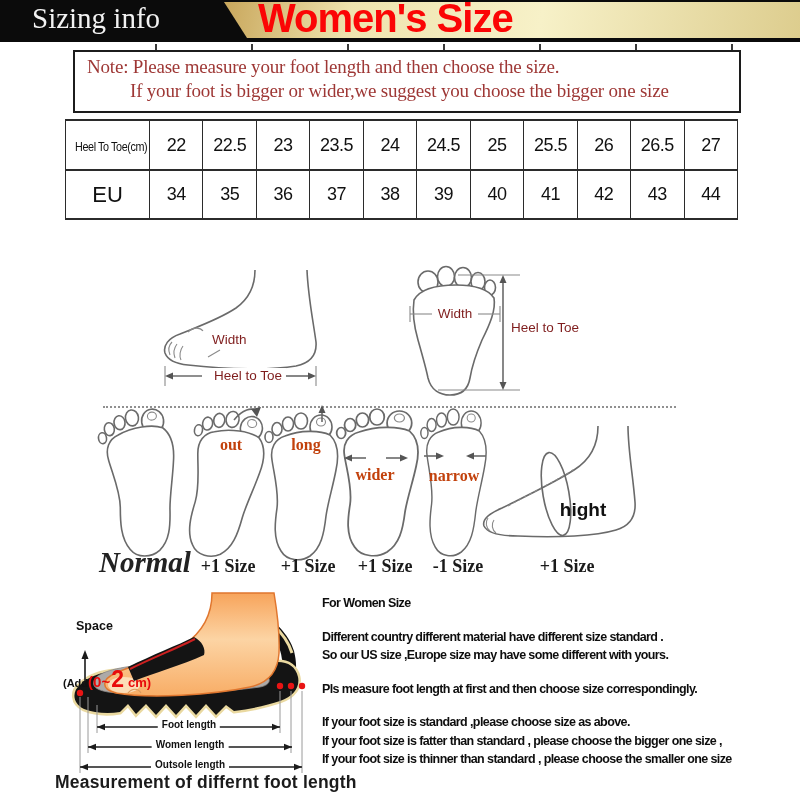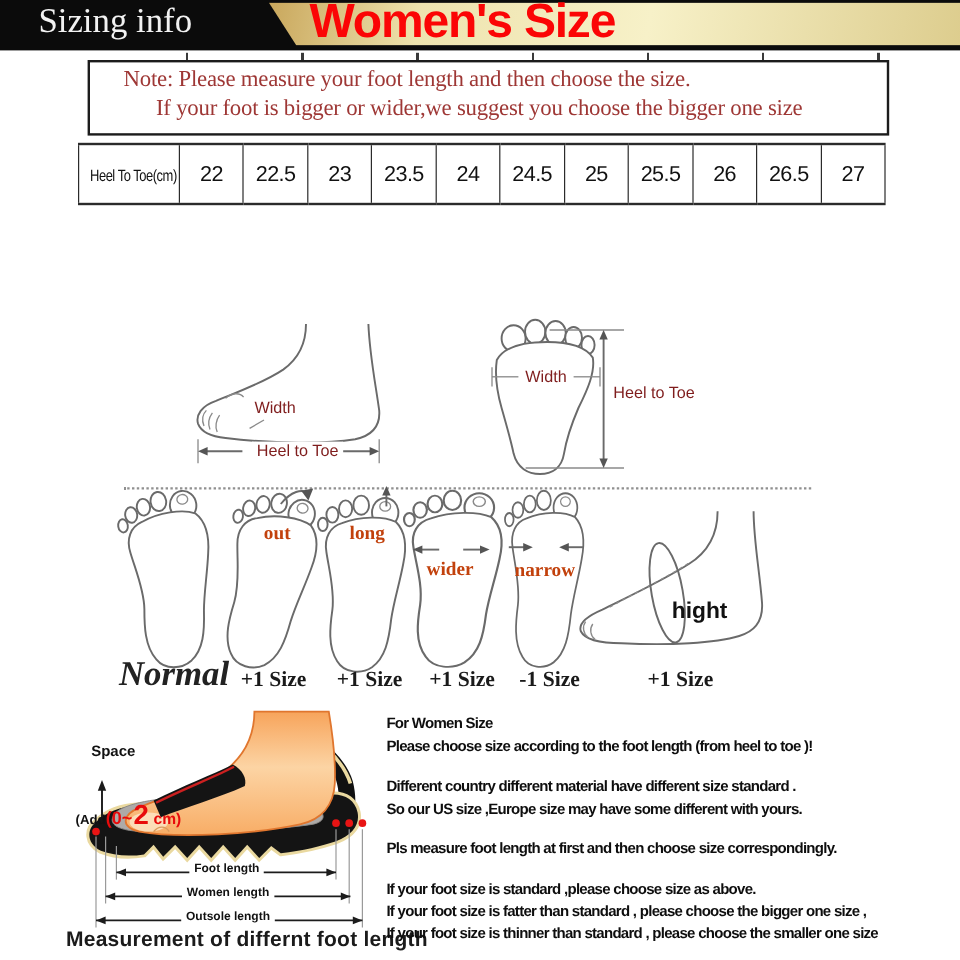--- a/index.html
+++ b/index.html
@@ -14,21 +14,21 @@
         background:linear-gradient(100deg,#c9a75c 0%,#eee3ae 22%,#f7f1c8 55%,#ddcd8e 100%);
         -webkit-clip-path:polygon(0 0,100% 0,100% 100%,23px 100%);
         clip-path:polygon(0 0,100% 0,100% 100%,23px 100%);}
   .hdr-title{left:258px;top:-4px;font-size:40px;font-weight:bold;color:#fb0505;letter-spacing:-1px;}
 
   
   .ticks{left:61px;top:44px;width:680px;height:6px;
          background:repeating-linear-gradient(90deg,transparent 0 94px,#3a3a3a 94px 96px);}
   .note{left:73px;top:50px;width:664px;height:59px;border:2px solid #1c1c1c;background:#fff;
         font-family:"Liberation Serif",serif;font-size:19px;color:#9e3735;letter-spacing:-0.2px;}
-  .note .l1{margin:4px 0 0 28px;}
+  .note .l1{margin:4px 0 0 12px;}
   .note .l2{margin:2px 0 0 55px;}
 
   
   table.sizes{left:65px;top:119px;width:673px;position:absolute;border-collapse:collapse;
               table-layout:fixed;background:#fff;}
   table.sizes td{border:1.5px solid #2b2b2b;text-align:center;vertical-align:middle;
                  font-size:18px;letter-spacing:-0.5px;color:#111;height:47px;padding:0;}
   table.sizes tr:first-child td{border-top-width:2px;border-bottom-width:2.5px;height:48px;}
   table.sizes tr:last-child td{border-bottom-width:2px;}
   table.sizes td.rowhead{width:83px;}
@@ -95,20 +95,34 @@
           <td>23</td>
           <td>23.5</td>
           <td>24</td>
           <td>24.5</td>
           <td>25</td>
           <td>25.5</td>
           <td>26</td>
           <td>26.5</td>
           <td>27</td>
         </tr>
+        <tr>
+          <td class="rowhead big">EU</td>
+          <td>34</td>
+          <td>35</td>
+          <td>36</td>
+          <td>37</td>
+          <td>38</td>
+          <td>39</td>
+          <td>40</td>
+          <td>41</td>
+          <td>42</td>
+          <td>43</td>
+          <td>44</td>
+        </tr>
       </tbody>
     </table>
 
   <svg class="lineart" style="left:160px;top:270px;" width="170" height="125" viewBox="0 0 170 125">
     <path class="fillw" d="M95,0 C95,14 90,28 76,38 C58,50 34,58 20,64 C8,68 3,76 5,83 C8,91 18,94 28,95 C70,100 112,100 136,96 C150,93 157,85 156,72 C153,50 148,26 147,0"></path>
     <path class="thin" d="M12,72 C9,75 8,80 10,85"></path>
     <path class="thin" d="M17,74 C14,78 13,83 15,88"></path>
     <path class="thin" d="M23,76 C20,80 19,86 21,90"></path>
     <path class="thin" d="M28,62 C33,57 40,57 43,61"></path>
     <path class="thin" d="M60,80 L48,87"></path>
@@ -274,21 +288,20 @@
     <span class="r2">2</span>
     <span class="r3">cm)</span>
   </div>
   <div class="abs mlabel" style="left:189px;top:719px;">Foot length</div>
   <div class="abs mlabel" style="left:190px;top:739px;">Women length</div>
   <div class="abs mlabel" style="left:190px;top:759px;">Outsole length</div>
   <div class="abs caption">Measurement of differnt foot length</div>
 
   <div class="abs advice">
       <div class="advice-line">For Women Size</div>
-      <div class="advice-line">Please choose size according to the foot length (from heel to toe )!</div>
       <div class="advice-line gap"></div>
       <div class="advice-line">Different country different material have different size standard .</div>
       <div class="advice-line">So our US size ,Europe size may have some different with yours.</div>
       <div class="advice-line gap"></div>
       <div class="advice-line">Pls measure foot length at first and then choose size correspondingly.</div>
       <div class="advice-line gap"></div>
       <div class="advice-line">If your foot size is standard ,please choose size as above.</div>
       <div class="advice-line">If your foot size is fatter than standard , please choose the bigger one size ,</div>
       <div class="advice-line">If your foot size is thinner than standard , please choose the smaller one size</div>
     </div>

